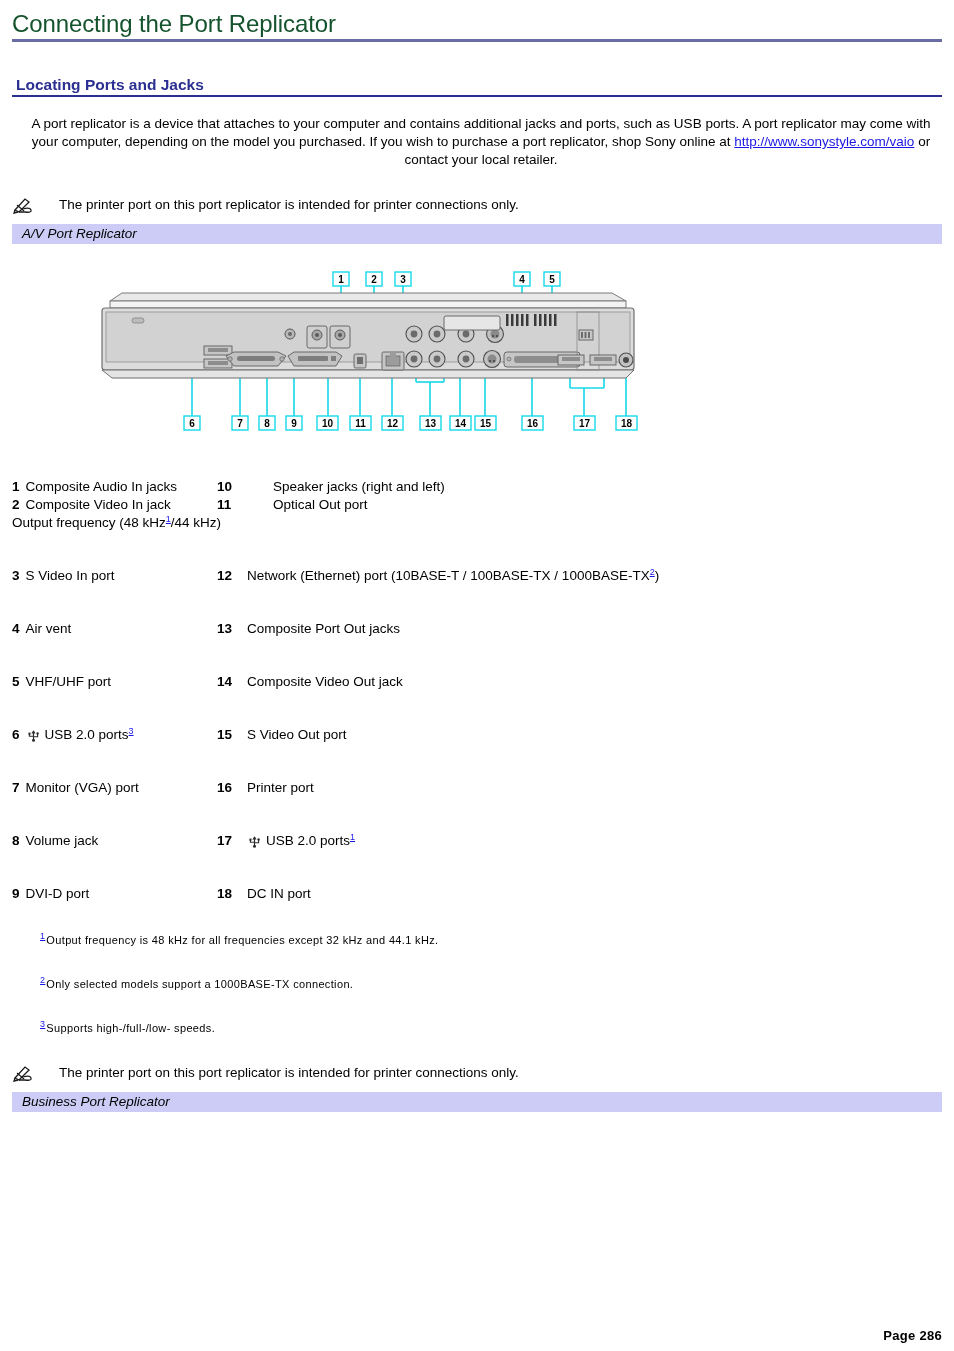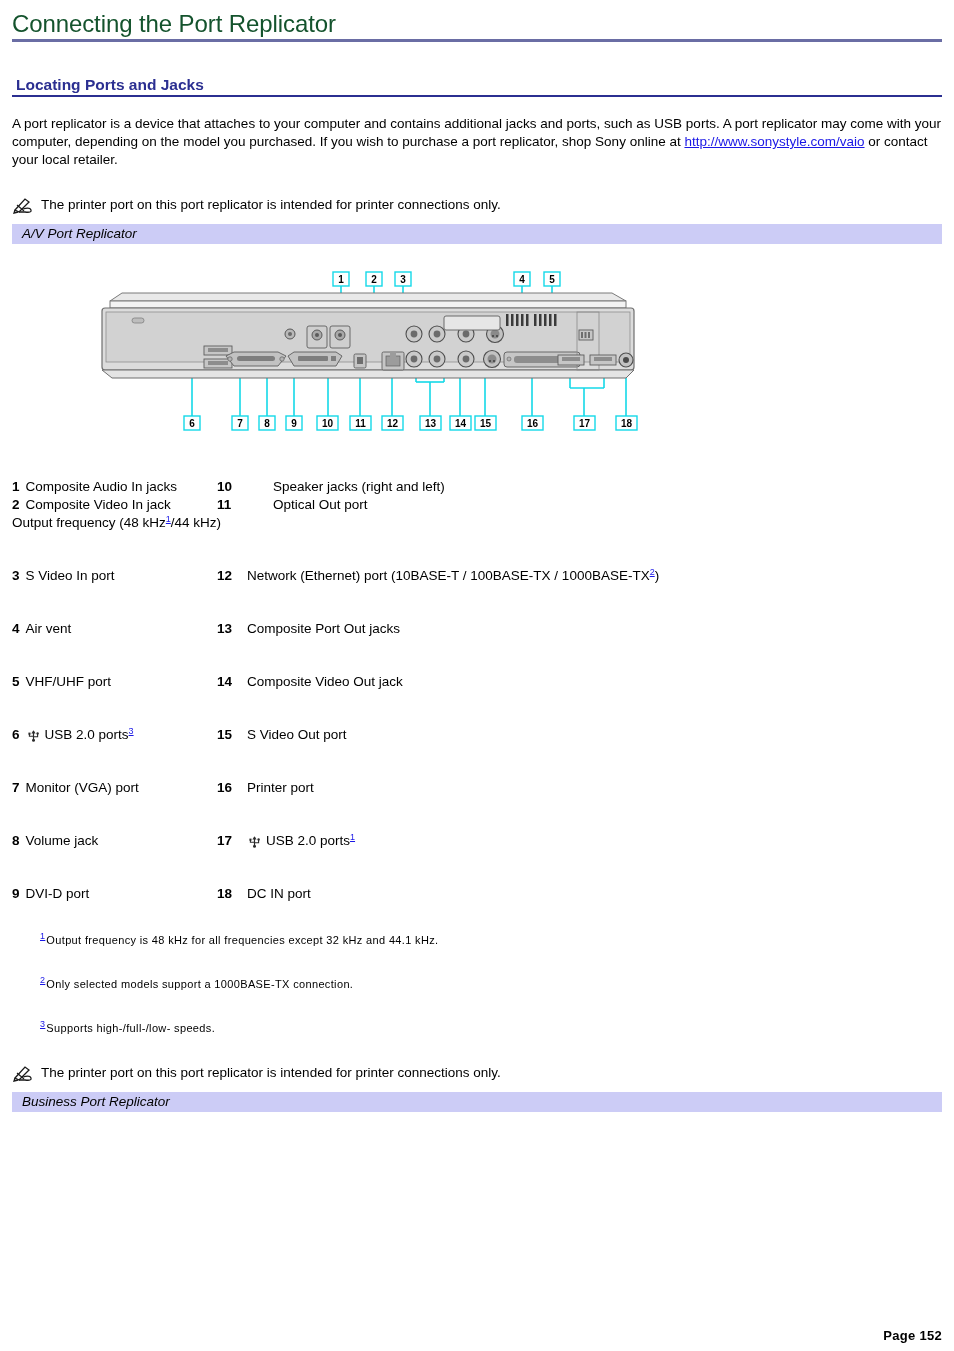--- a/index.html
+++ b/index.html
@@ -48,36 +48,37 @@
   }
   .heading-rule {
     height: 2px;
     background: #2b2f91;
     margin-top: 1px;
     width: 100%;
   }
 
   
   .intro {
-    margin: 18px 0 0 0;
+    margin: 18px 0 0 8px;
     line-height: 18px;
     font-size: 13.5px;
     max-width: 930px;
+    text-align: center;
   }
   .link {
     color: #1a17e6;
     text-decoration: underline;
   }
 
   
   .note {
     margin-top: 27px;
     display: flex;
     align-items: flex-start;
-    gap: 7px;
+    gap: 25px;
     font-size: 13.5px;
     line-height: 18px;
   }
   .note-icon {
     width: 22px;
     height: 17px;
     flex: 0 0 auto;
     margin-top: 1px;
   }
 
@@ -552,15 +553,15 @@
         <path d="M3 13 L2 16 L6 15" fill="none" stroke="#1a1a1a" stroke-width="1.3"></path>
         <path d="M11 12 Q18 10 19 13 Q20 16 13 15 L7 15" fill="none" stroke="#1a1a1a" stroke-width="1.3"></path>
         <path d="M5 8 L12 14" fill="none" stroke="#1a1a1a" stroke-width="1.1"></path>
       </svg>
     </span>
     <span>The printer port on this port replicator is intended for printer connections only.</span>
   </div>
 
   <div class="band">Business Port Replicator</div>
 
-  <div class="page-number">Page 152</div>
+  <div class="page-number">Page 286</div>
 
 </div>
 
 </body></html>

